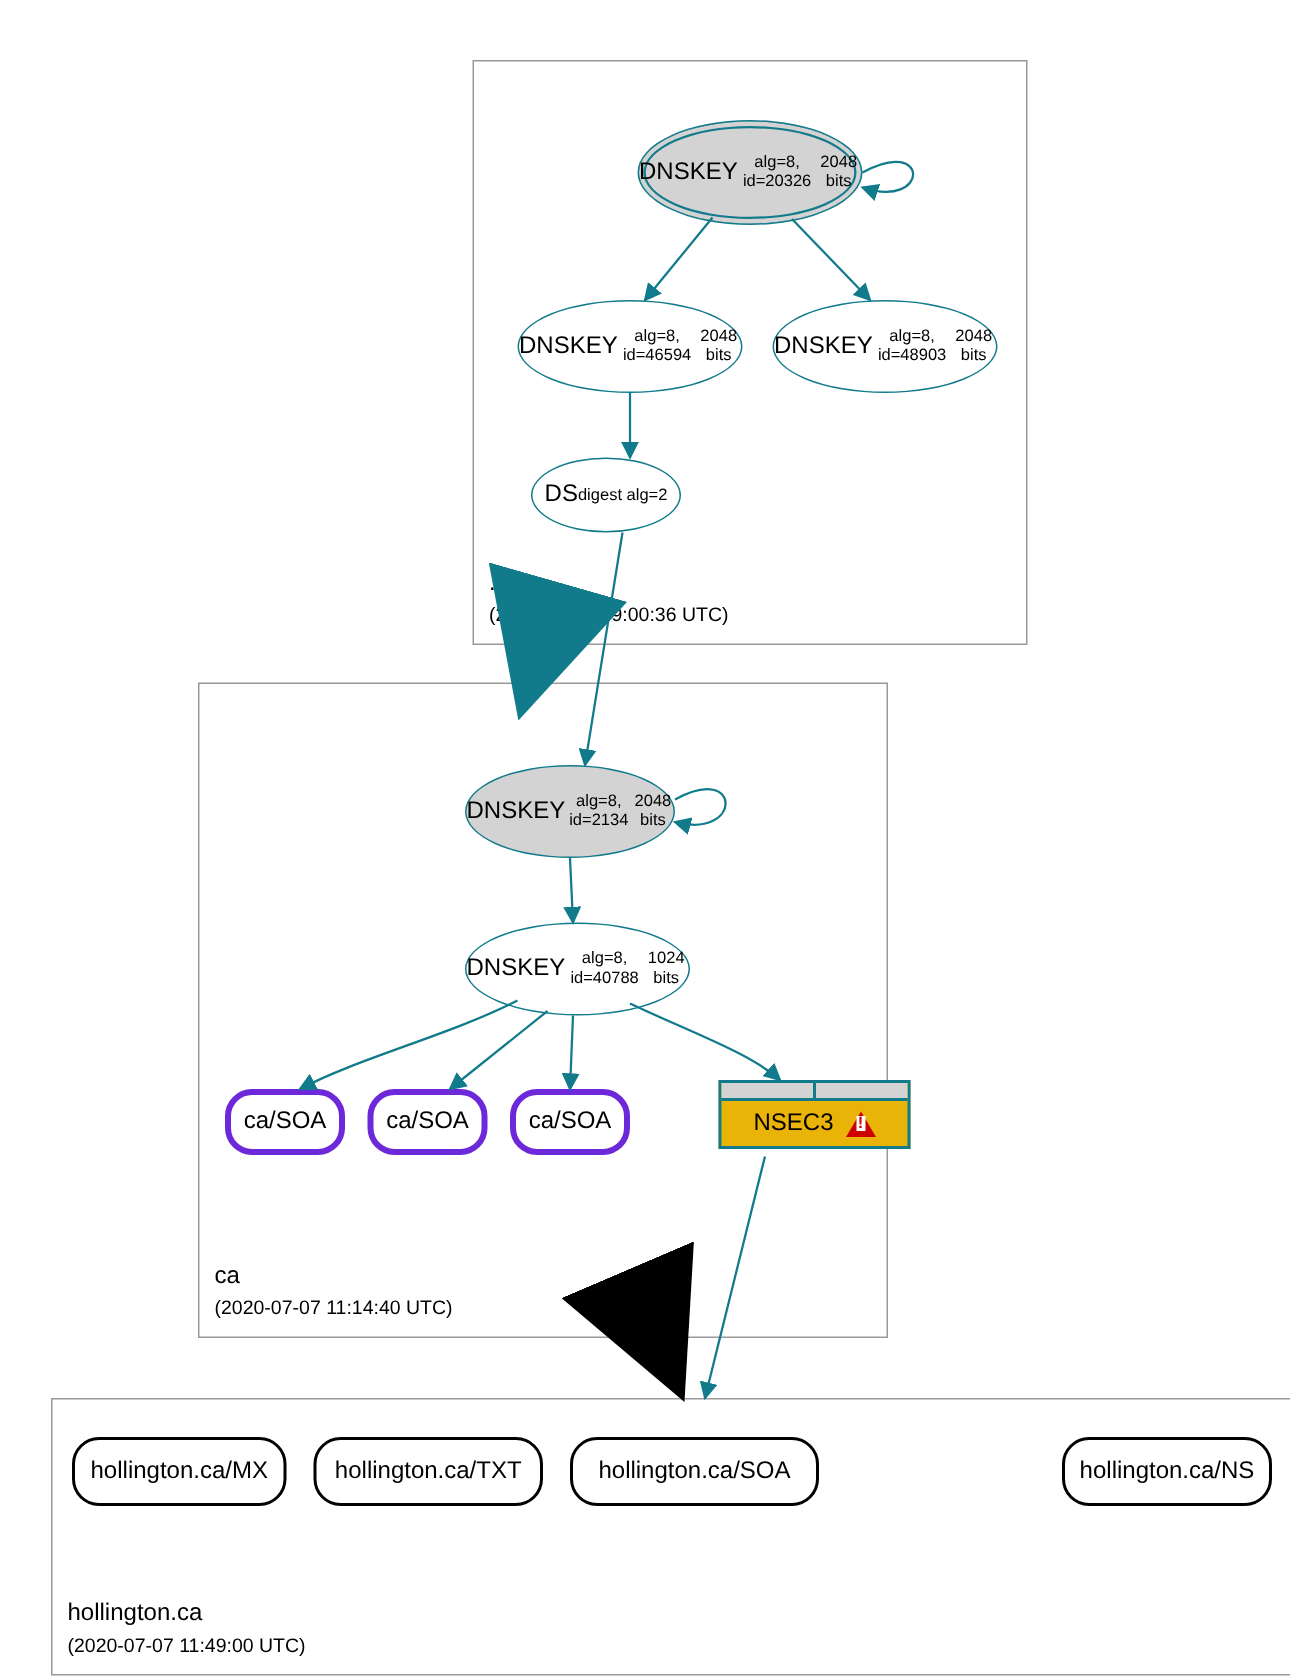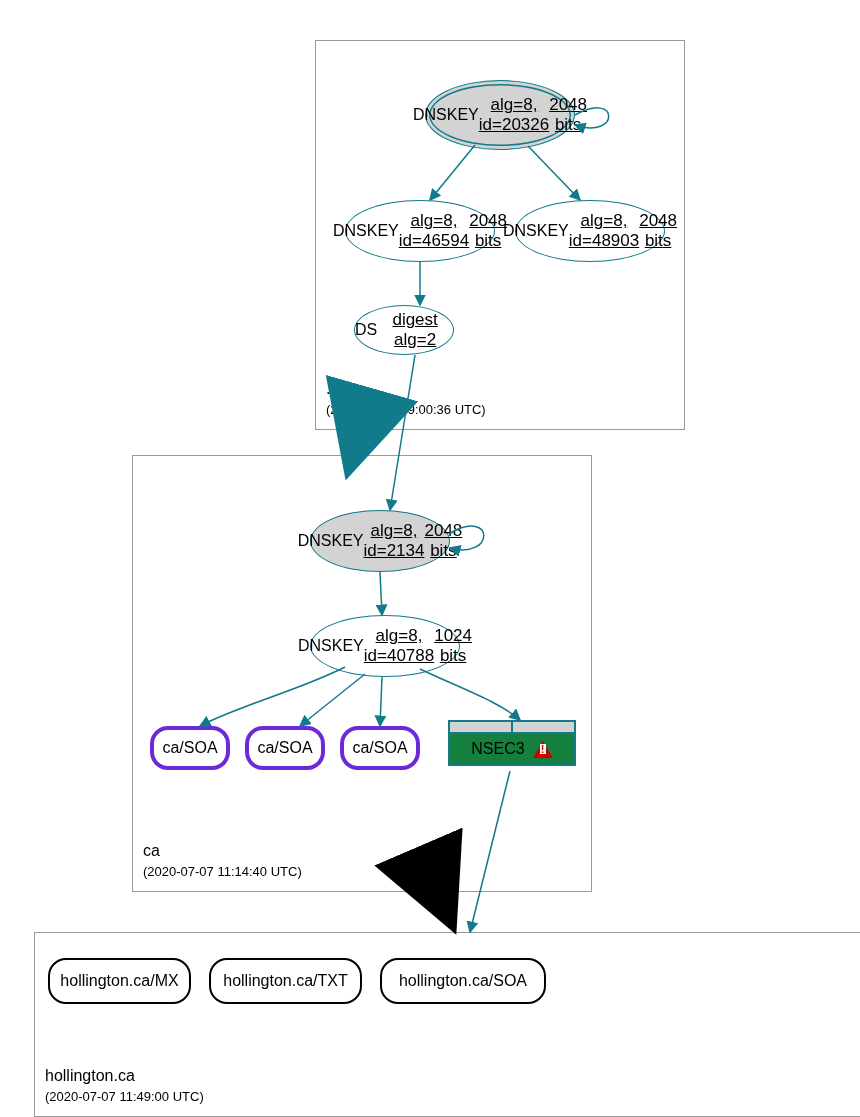--- a/index.html
+++ b/index.html
@@ -66,23 +66,24 @@
     border: 4px solid #6d28d9;
     background: #fff;
   }
   .roundrect.black {
     border: 2px solid #000;
     background: #fff;
   }
   .nsec3-box {
     position: absolute;
     border: 2.5px solid #117a8b;
-    background: #15803d;
+    background: #eab308;
     width: 128px;
     box-sizing: border-box;
+    margin-left: 31px;
   }
   .nsec3-header {
     height: 10px;
     border-bottom: 2px solid #117a8b;
     display: flex;
   }
   .nsec3-header > div {
     flex: 1;
     background: #d3d3d3;
   }
@@ -110,21 +111,21 @@
     top: 3px; left: -3px;
     color: #cc0000;
     font-weight: bold;
     font-size: 11px;
     background: #fff;
     width: 6px; height: 10px;
     text-align: center;
     line-height: 10px;
   }
   .node .title { font-size: 16px; }
-  .node .sub { font-size: 17px; text-decoration: underline; }
+  .node .sub { font-size: 11px; }
   svg.edges {
     position: absolute;
     top: 0; left: 0;
     pointer-events: none;
   }
 </style>
 </head>
 <body>
 
 <div style="position:relative; width:840px; height:1100px;">
@@ -207,20 +208,23 @@
   </div>
 
   <div class="node roundrect black" style="left:189px; top:938px; width:153px; height:46px;">
     <span>hollington.ca/TXT</span>
   </div>
   <div class="node roundrect black" style="left:28px; top:938px; width:143px; height:46px;">
     <span>hollington.ca/MX</span>
   </div>
   <div class="node roundrect black" style="left:360px; top:938px; width:166px; height:46px;">
     <span>hollington.ca/SOA</span>
+  </div>
+  <div class="node roundrect black" style="left:688px; top:938px; width:140px; height:46px;">
+    <span>hollington.ca/NS</span>
   </div>
 
   <svg class="edges" width="860" height="1120">
     <defs>
       <marker id="arrT" markerWidth="8" markerHeight="8" refX="7" refY="4" orient="auto">
         <path d="M0,0 L8,4 L0,8 Z" fill="#117a8b"></path>
       </marker>
       <marker id="arrTB" markerWidth="12" markerHeight="12" refX="10" refY="6" orient="auto">
         <path d="M0,0 L12,6 L0,12 Z" fill="#117a8b"></path>
       </marker>

